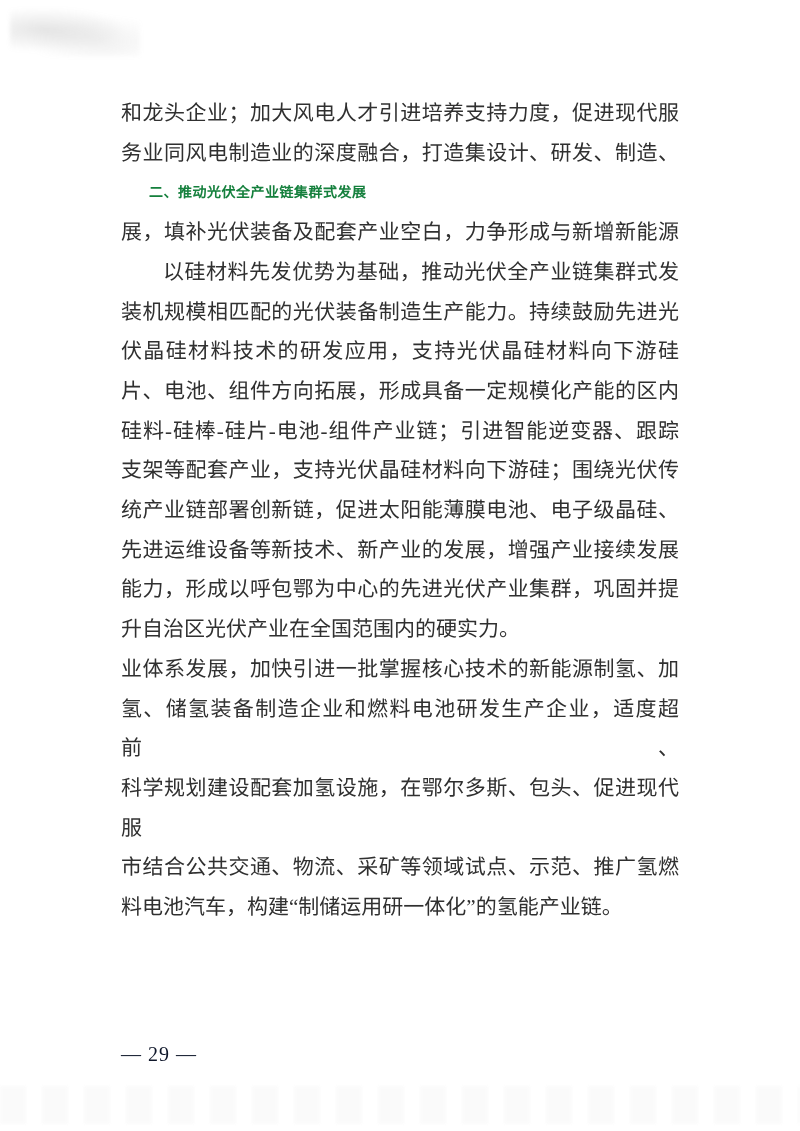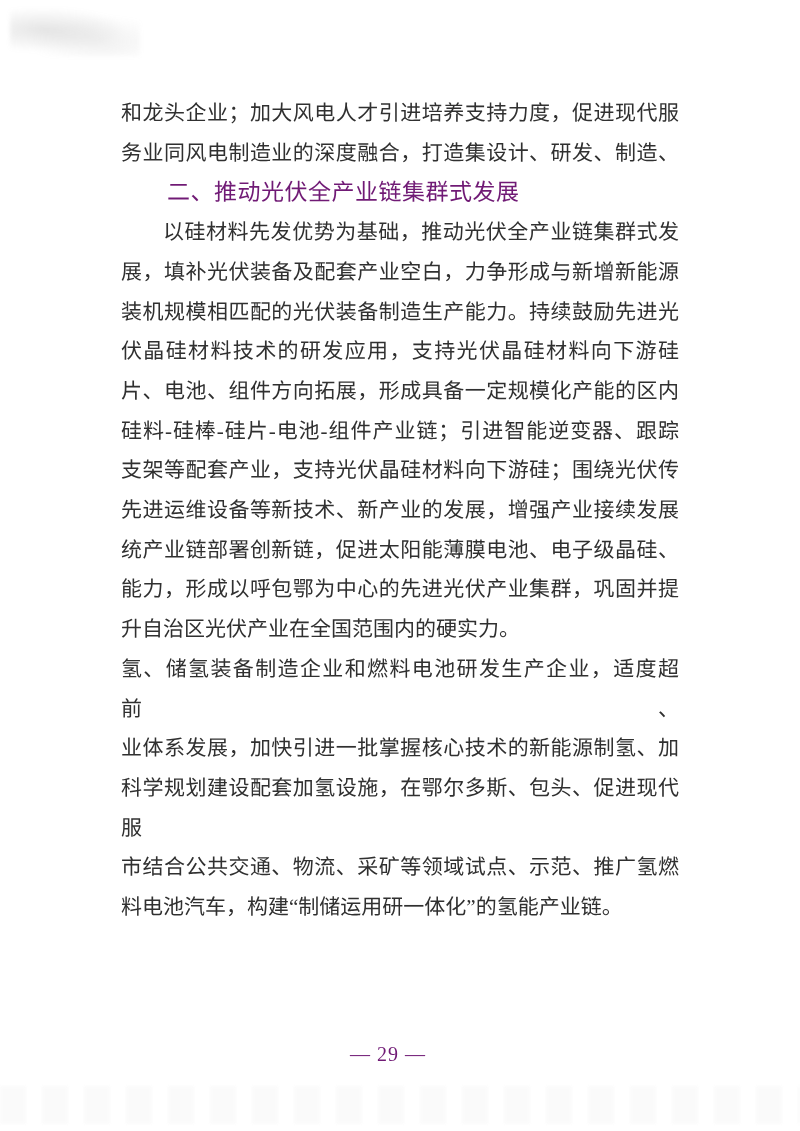--- a/index.html
+++ b/index.html
@@ -39,61 +39,61 @@
     line-height: 39.7px;
     color: #303030;
     text-align: justify;
     text-align-last: justify;
     text-justify: inter-character;
   }
   .ln.start { text-indent: 2em; }
   .ln.end   { text-align-last: left; }
   .ln.heading {
     font-family: "Liberation Sans", "DejaVu Sans", sans-serif;
-    font-weight: 400;
-    font-size: 23px;
-    color: #701a75;
+    font-weight: 700;
+    font-size: 14px;
+    color: #15803d;
     text-indent: 2em;
     text-align-last: left;
     letter-spacing: .5px;
   }
 
   .page-footer {
     position: absolute;
-    left: 109px; top: 1042px; width: 558px;
-    text-align: center;
+    left: 121px; top: 1042px; width: 558px;
+    text-align: left;
     font-size: 20px;
     line-height: 24px;
-    color: #701a75;
+    color: #0f172a;
     letter-spacing: 1px;
   }
 </style>
 </head>
 <body>
 
 <div class="noise-top"></div>
 <div class="noise-bottom"></div>
 
 <main class="page-body">
   <p class="ln">和龙头企业；加大风电人才引进培养支持力度，促进现代服</p>
   <p class="ln">务业同风电制造业的深度融合，打造集设计、研发、制造、</p>
   <p class="ln heading">二、推动光伏全产业链集群式发展</p>
+  <p class="ln">展，填补光伏装备及配套产业空白，力争形成与新增新能源</p>
   <p class="ln start">以硅材料先发优势为基础，推动光伏全产业链集群式发</p>
-  <p class="ln">展，填补光伏装备及配套产业空白，力争形成与新增新能源</p>
   <p class="ln">装机规模相匹配的光伏装备制造生产能力。持续鼓励先进光</p>
   <p class="ln">伏晶硅材料技术的研发应用，支持光伏晶硅材料向下游硅</p>
   <p class="ln">片、电池、组件方向拓展，形成具备一定规模化产能的区内</p>
   <p class="ln">硅料-硅棒-硅片-电池-组件产业链；引进智能逆变器、跟踪</p>
   <p class="ln">支架等配套产业，支持光伏晶硅材料向下游硅；围绕光伏传</p>
+  <p class="ln">统产业链部署创新链，促进太阳能薄膜电池、电子级晶硅、</p>
   <p class="ln">先进运维设备等新技术、新产业的发展，增强产业接续发展</p>
-  <p class="ln">统产业链部署创新链，促进太阳能薄膜电池、电子级晶硅、</p>
   <p class="ln">能力，形成以呼包鄂为中心的先进光伏产业集群，巩固并提</p>
   <p class="ln end">升自治区光伏产业在全国范围内的硬实力。</p>
+  <p class="ln">业体系发展，加快引进一批掌握核心技术的新能源制氢、加</p>
   <p class="ln">氢、储氢装备制造企业和燃料电池研发生产企业，适度超前、</p>
-  <p class="ln">业体系发展，加快引进一批掌握核心技术的新能源制氢、加</p>
   <p class="ln">科学规划建设配套加氢设施，在鄂尔多斯、包头、促进现代服</p>
   <p class="ln">市结合公共交通、物流、采矿等领域试点、示范、推广氢燃</p>
   <p class="ln end">料电池汽车，构建“制储运用研一体化”的氢能产业链。</p>
 </main>
 
 <footer class="page-footer">
   <span>— 29 —</span>
 </footer>
 
 </body></html>

